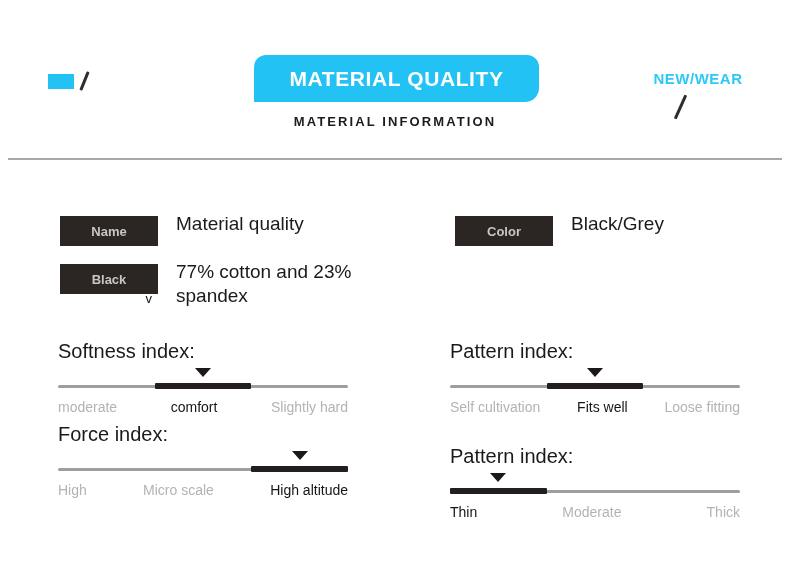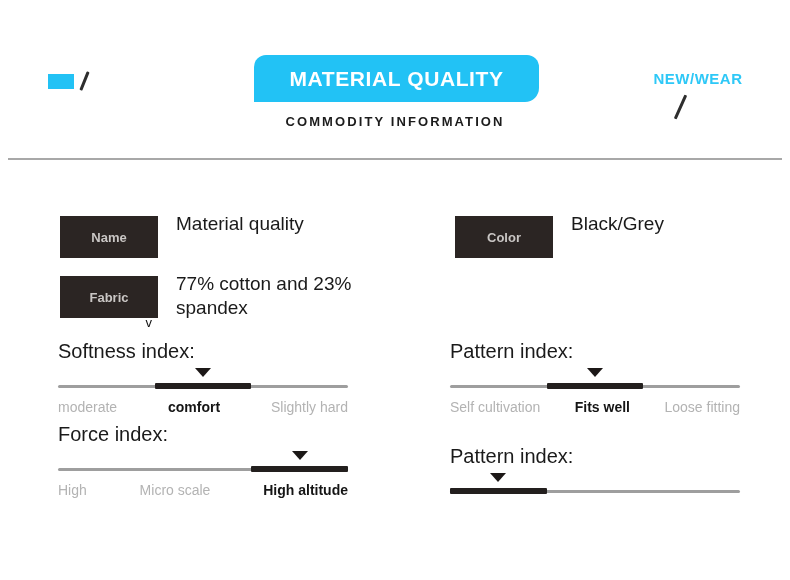--- a/index.html
+++ b/index.html
@@ -141,21 +141,21 @@
   .info-col.right { left: 455px; }
 
   .info-row {
     display: flex;
     align-items: flex-start;
     margin-bottom: 14px;
   }
   .chip {
     position: relative;
     width: 98px;
-    height: 42px;
+    height: 30px;
     background: #2b2523;
     display: flex;
     align-items: center;
     justify-content: center;
     flex: 0 0 auto;
     margin-top: 4px;
   }
   .chip-label {
     color: #c9c6c4;
     font-size: 13px;
@@ -230,21 +230,21 @@
   .scale-labels {
     display: flex;
     justify-content: space-between;
     font-size: 14px;
     color: #b3b3b3;
     gap: 12px;
   }
   .scale-labels .opt { white-space: nowrap; }
   .scale-labels .opt.active {
     color: #151515;
-    font-weight: bold;
+    font-weight: normal;
   }
 
   
   #slider-softness { left: 58px;  top: 340px; }
   #slider-pattern-fit { left: 450px; top: 340px; }
   #slider-force { left: 58px;  top: 423px; }
   #slider-pattern-thick { left: 450px; top: 445px; }
 </style>
 </head>
 <body>
@@ -253,21 +253,21 @@
 
   <div class="mark-left">
     <span class="swatch"></span>
     <span class="slash"></span>
   </div>
 
   <div class="banner">
     <span class="banner-text">MATERIAL QUALITY</span>
   </div>
 
-  <div class="subtitle">COMMODITY INFORMATION</div>
+  <div class="subtitle">MATERIAL INFORMATION</div>
 
   <div class="mark-right">
     <div class="newwear">NEW/WEAR</div>
     <div class="slash-wrap">
       <span class="slash"></span>
     </div>
   </div>
 
   <div class="divider"></div>
 </div>
@@ -278,21 +278,21 @@
 
     <div class="info-row">
       <div class="chip">
         <span class="chip-label">Name</span>
       </div>
       <div class="info-value">Material quality</div>
     </div>
 
     <div class="info-row">
       <div class="chip">
-        <span class="chip-label">Fabric</span>
+        <span class="chip-label">Black</span>
         <span class="stray">v</span>
       </div>
       <div class="info-value">77% cotton and 23% spandex</div>
     </div>
 
   </div>
 
   <div class="info-col right">
 
     <div class="info-row">
@@ -348,13 +348,18 @@
   </div>
 </div>
 
 <div class="slider-block" id="slider-pattern-thick">
   <div class="slider-title">Pattern index:</div>
   <div class="track">
     <div class="track-base"></div>
     <div class="track-active seg0"></div>
     <div class="caret seg0"></div>
   </div>
+  <div class="scale-labels">
+    <span class="opt active">Thin</span>
+    <span class="opt">Moderate</span>
+    <span class="opt">Thick</span>
+  </div>
 </div>
 
 </body></html>

